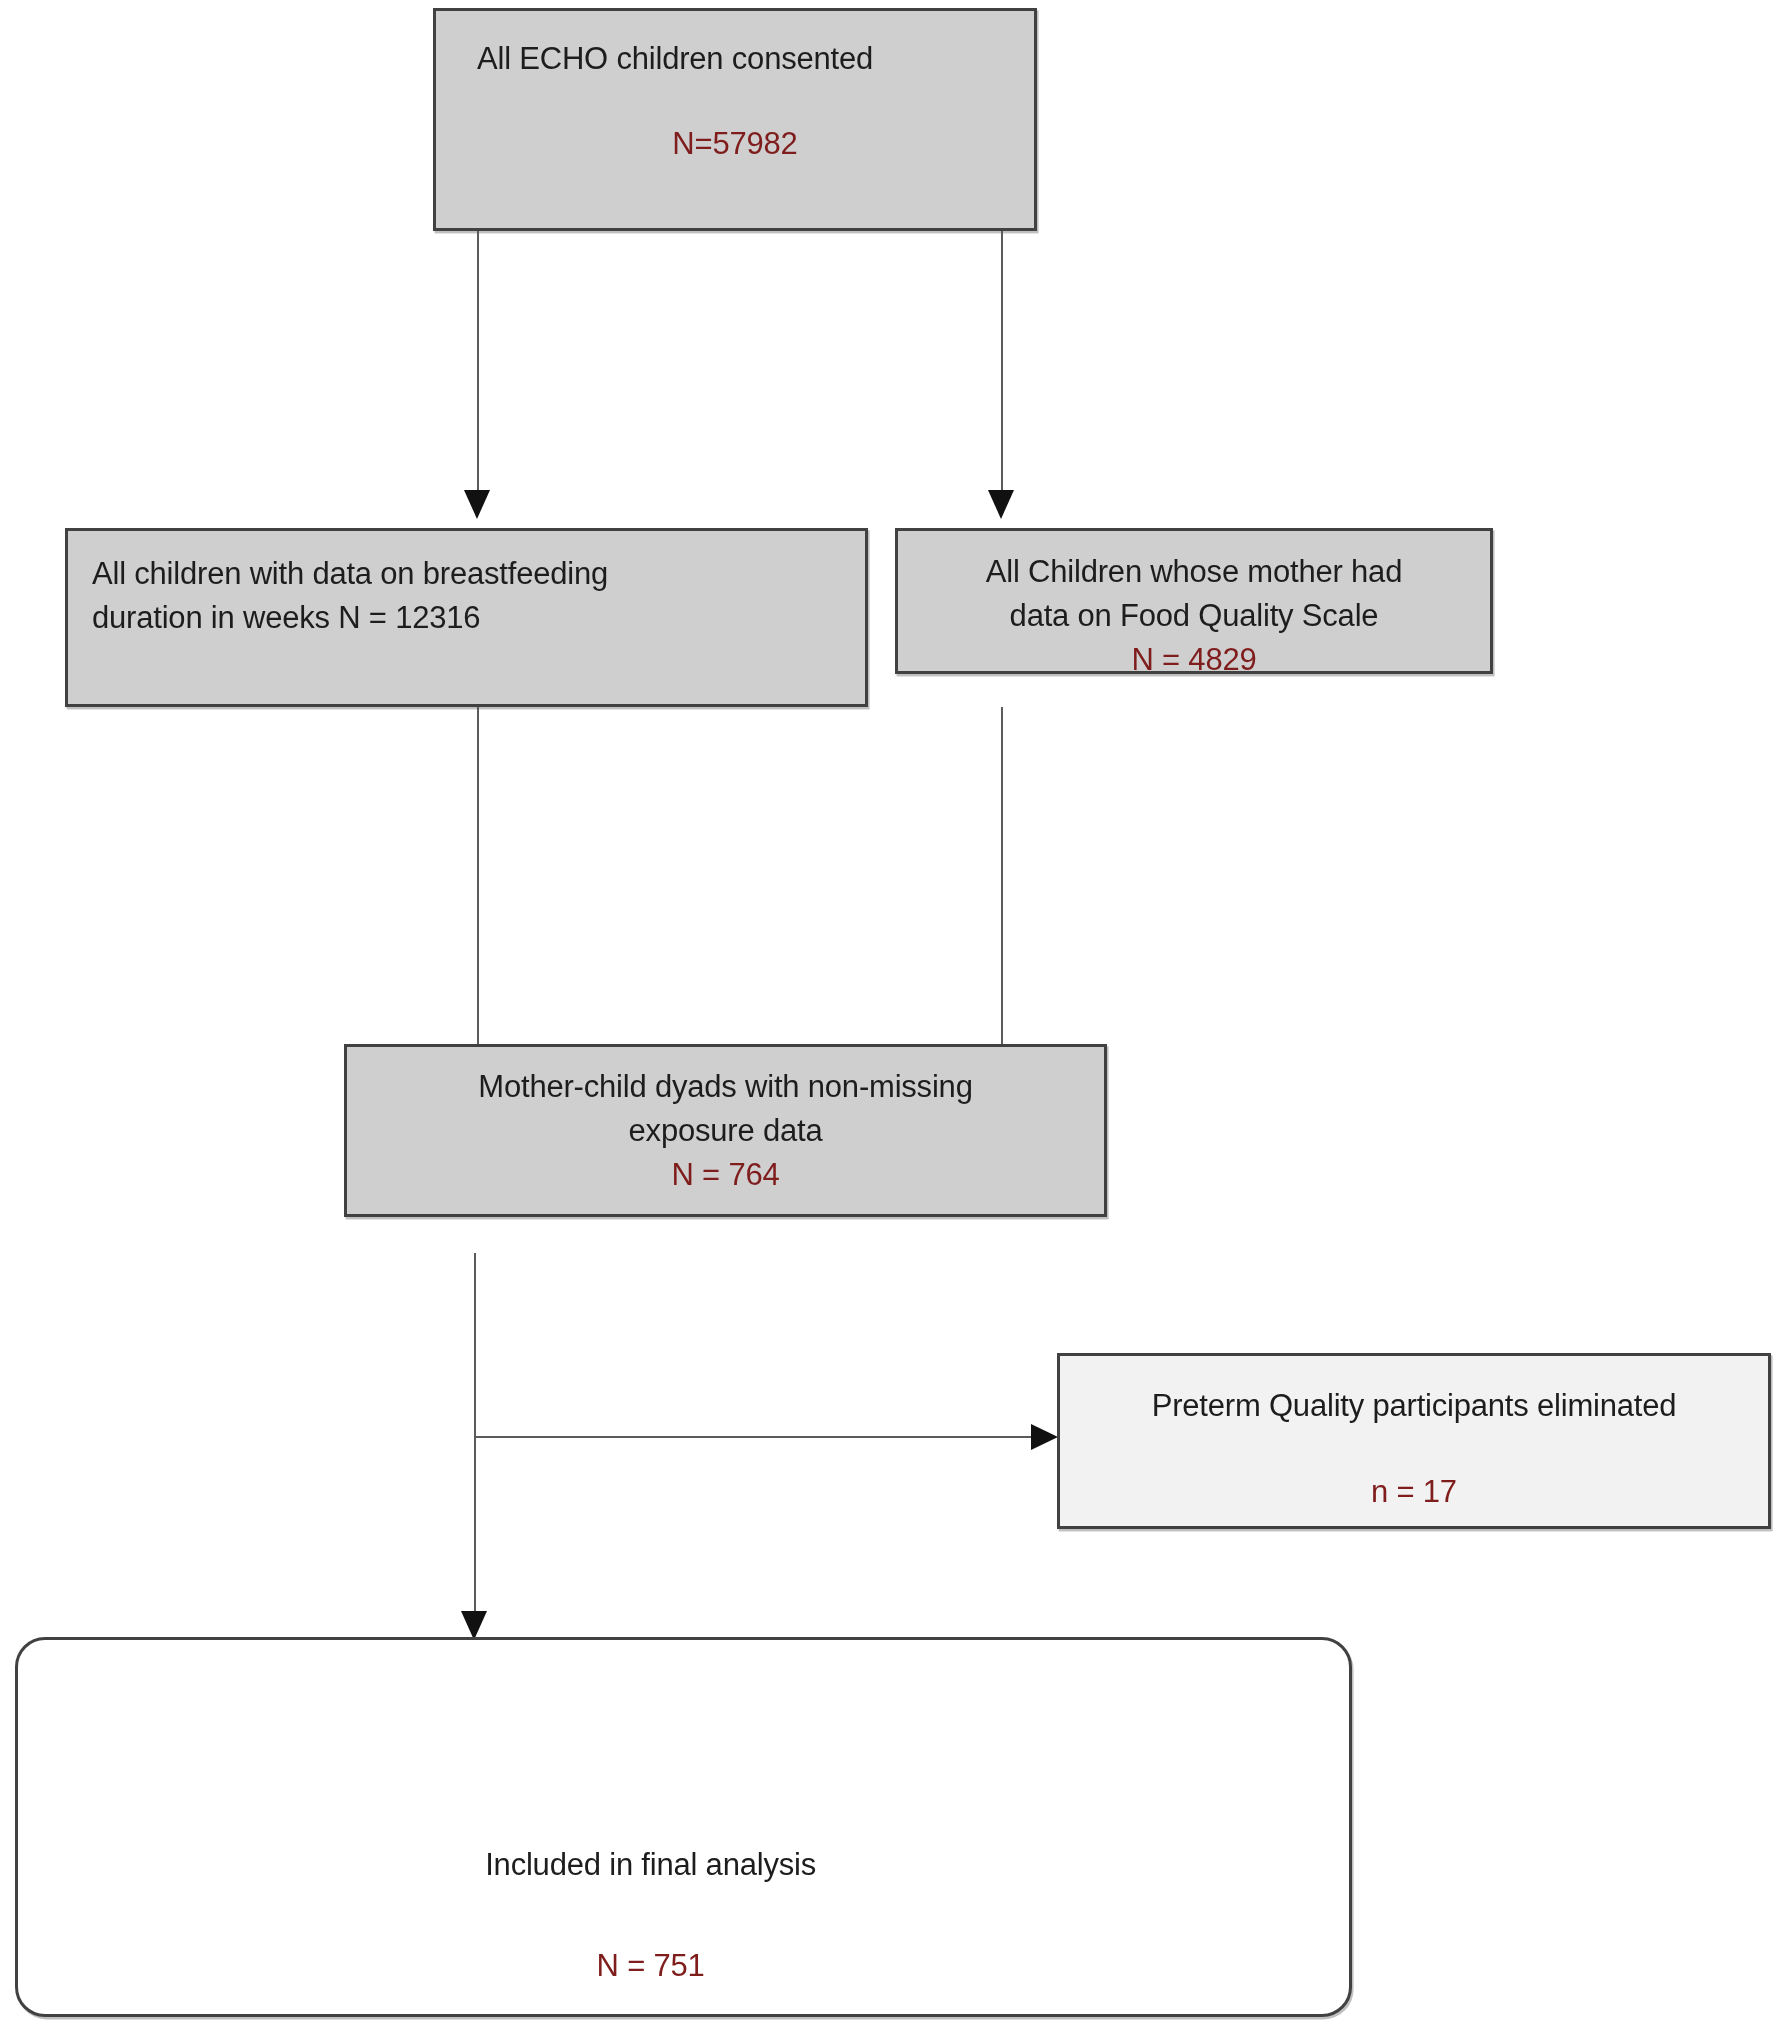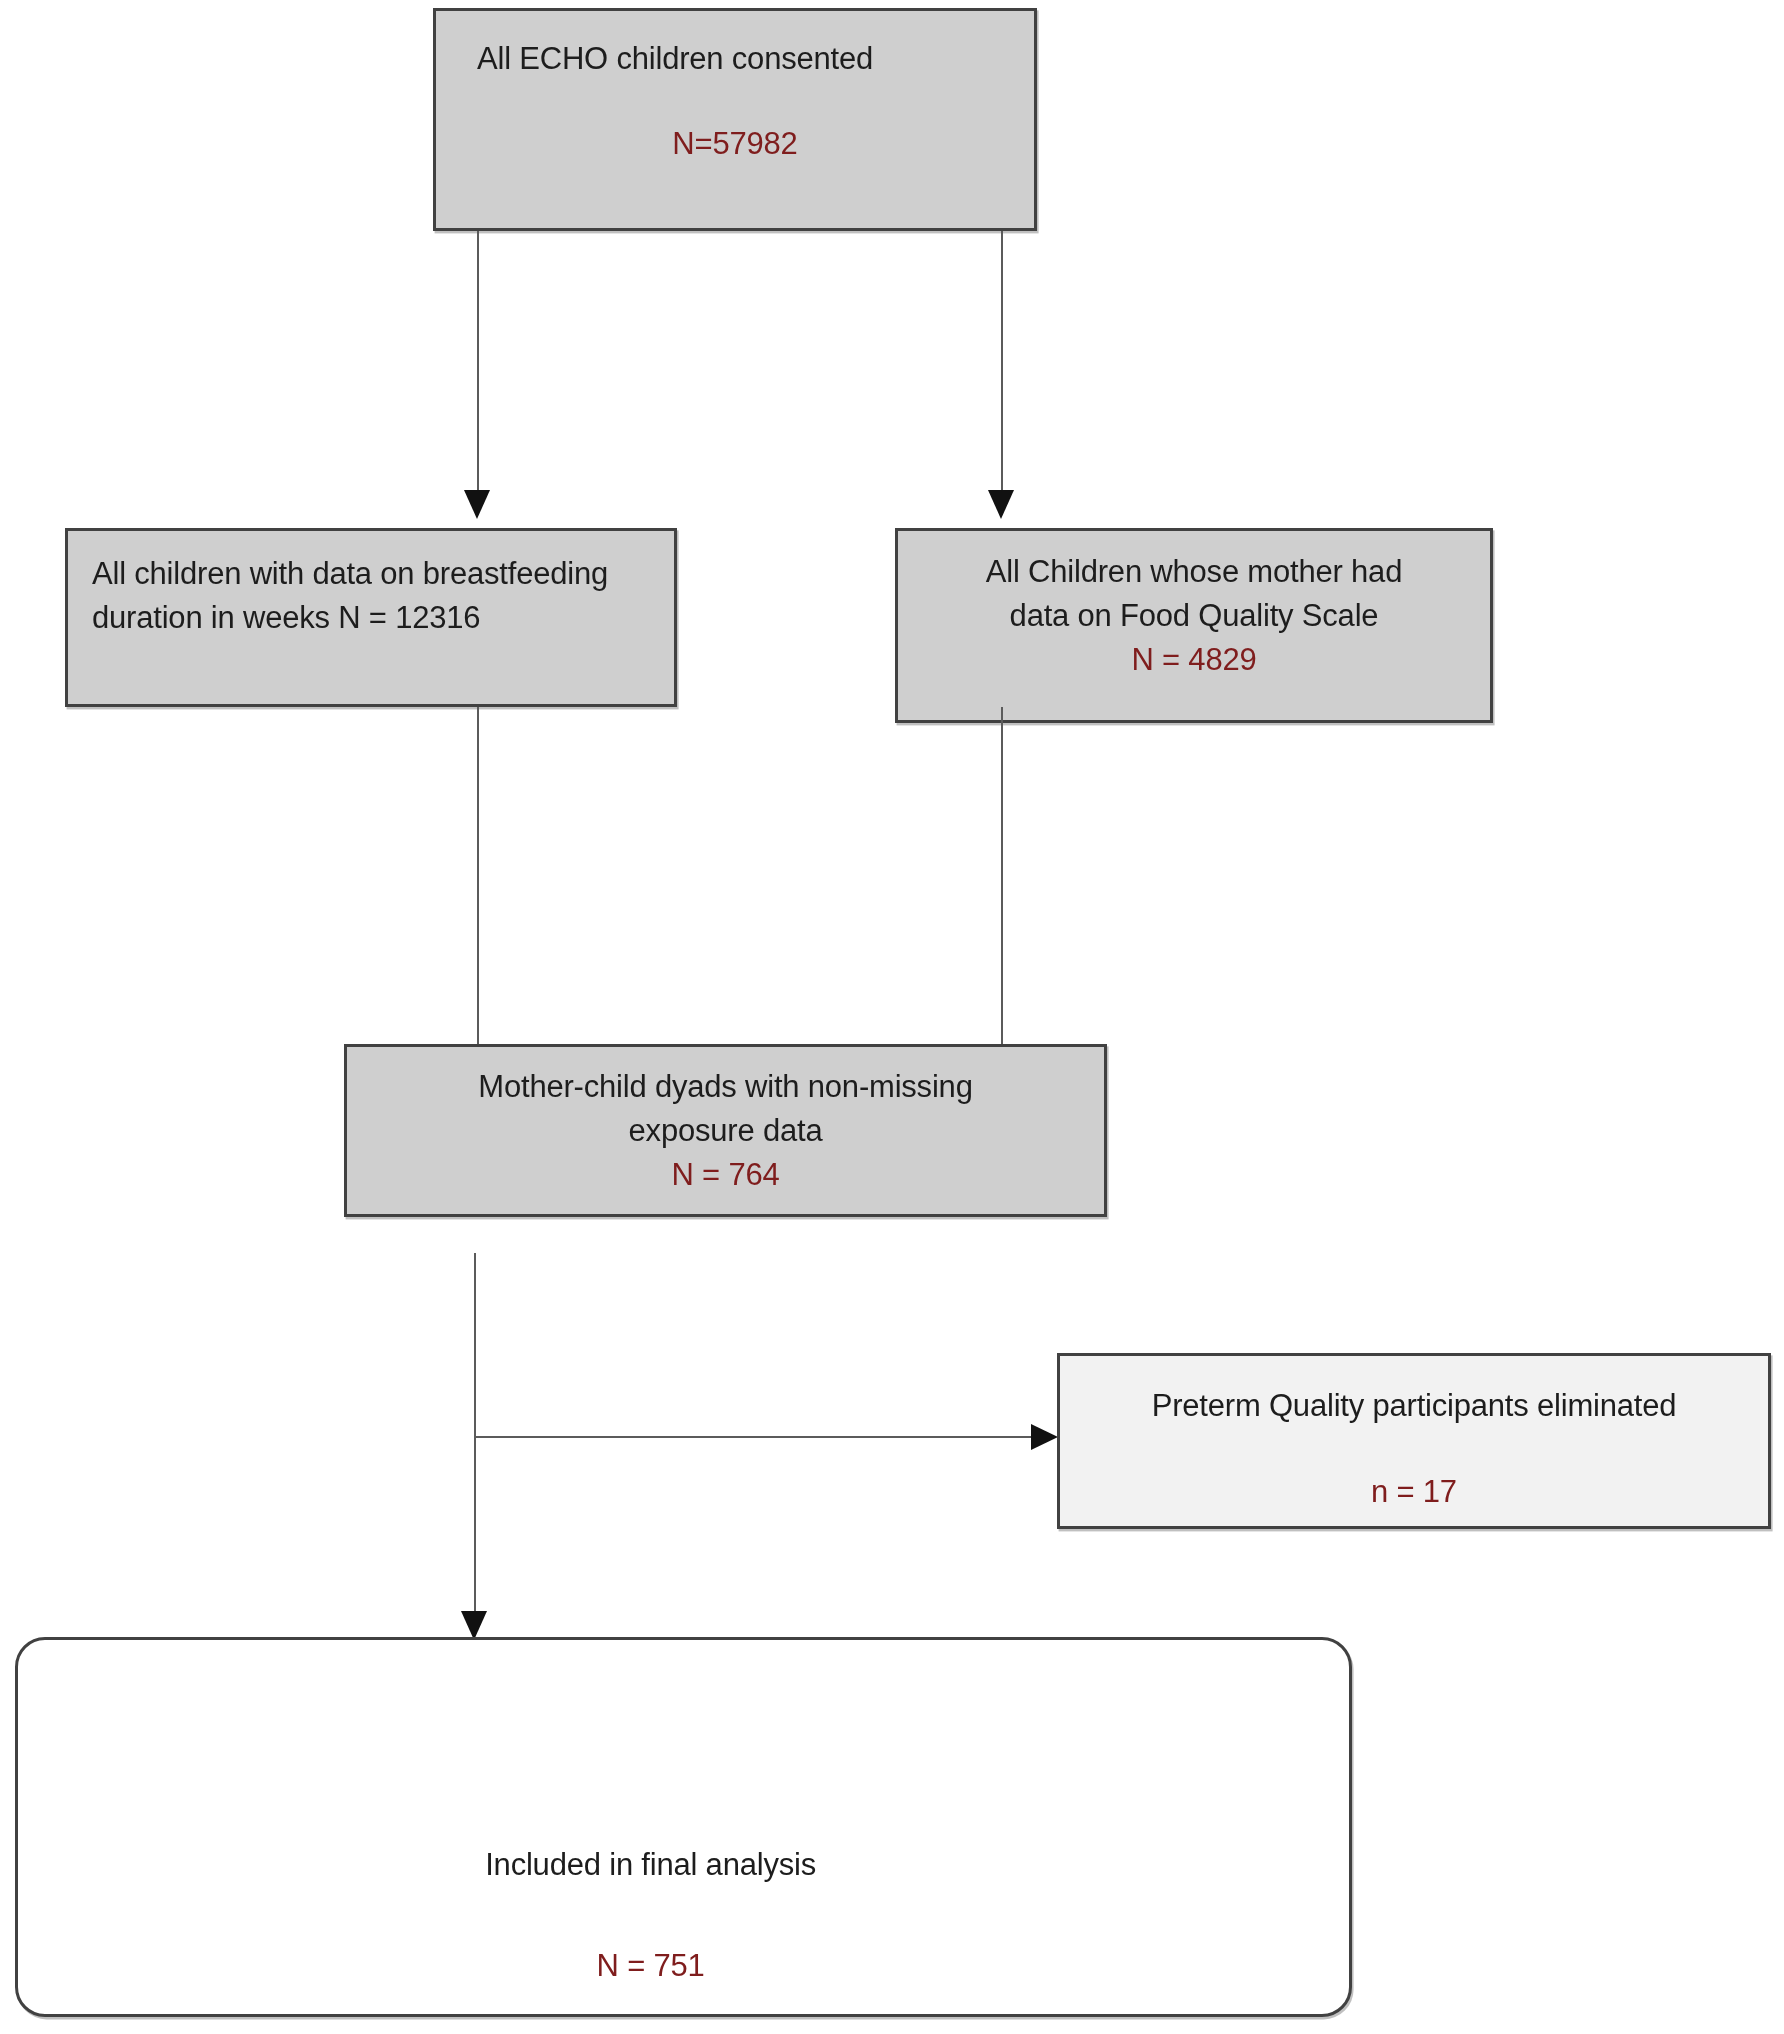--- a/index.html
+++ b/index.html
@@ -96,27 +96,27 @@
     <div class="box-text left-align" style="margin-left:18px;">All ECHO children consented</div>
     <div class="box-count" style="margin-top:41px;">N=57982</div>
   </div>
 
   <div class="vline" style="left:477px; top:231px; height:261px;"></div>
   <div class="arrowhead-down" style="left:464px; top:490px;"></div>
 
   <div class="vline" style="left:1001px; top:231px; height:261px;"></div>
   <div class="arrowhead-down" style="left:988px; top:490px;"></div>
 
-  <div class="flow-box shaded" style="left:65px; top:528px; width:612px; height:179px; padding:21px 24px 0 24px; align-items:flex-start;">
+  <div class="flow-box shaded" style="left:65px; top:528px; width:803px; height:179px; padding:21px 24px 0 24px; align-items:flex-start;">
     <div class="box-text left-align">All children with data on breastfeeding
 duration in weeks N = 12316</div>
     <div class="box-count left-align"></div>
   </div>
 
-  <div class="flow-box shaded" style="left:895px; top:528px; width:598px; height:195px; padding:19.4px 16px 0 16px;">
+  <div class="flow-box shaded" style="left:895px; top:528px; width:598px; height:146px; padding:19.4px 16px 0 16px;">
     <div class="box-text">All Children whose mother had
 data on Food Quality Scale</div>
     <div class="box-count">N = 4829</div>
   </div>
 
   <div class="vline" style="left:477px; top:707px; height:344px;"></div>
   <div class="arrowhead-down" style="left:464px; top:1049px;"></div>
 
   <div class="vline" style="left:1001px; top:707px; height:344px;"></div>
   <div class="arrowhead-down" style="left:988px; top:1049px;"></div>

